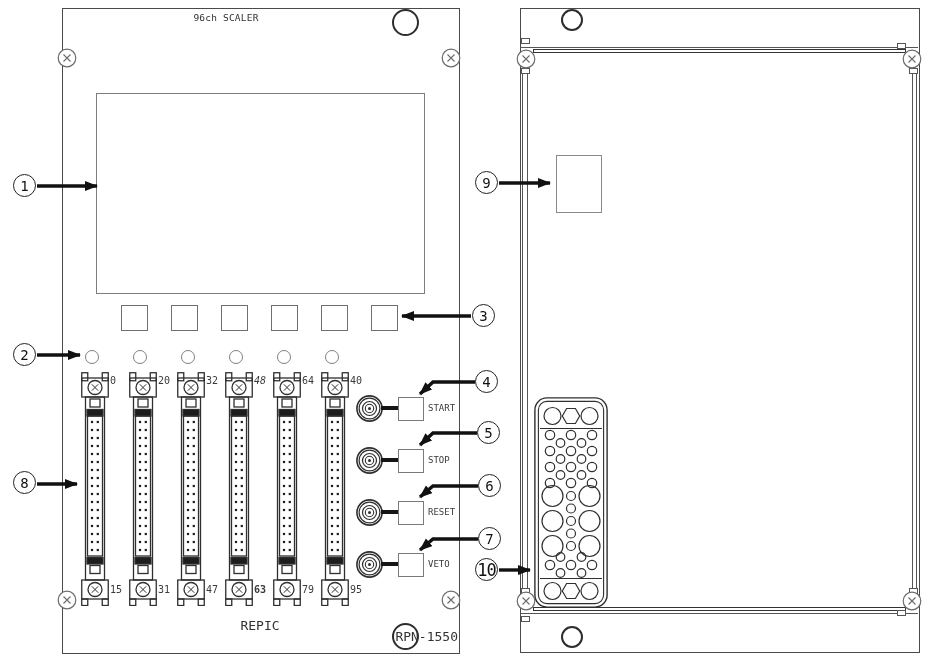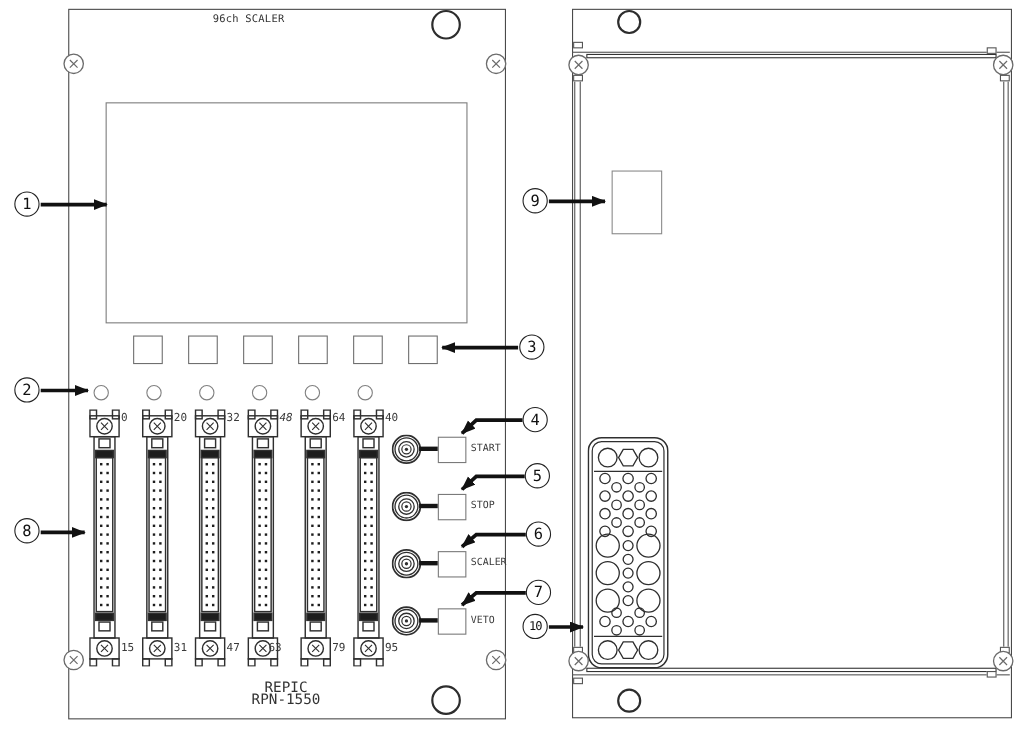--- a/index.html
+++ b/index.html
@@ -14,21 +14,21 @@
   .clabel{position:absolute;font-size:10px;color:#3a3a3a;line-height:11px;}
   .ctrlbtn{position:absolute;width:24px;height:22px;border:1.6px solid #7a7a7a;background:#fff;}
   .ctrllabel{position:absolute;font-size:9px;color:#3a3a3a;line-height:10px;}
   .linkbar{position:absolute;height:3.6px;background:#151515;}
   .brand{position:absolute;text-align:center;font-size:13px;line-height:11px;color:#333;}
   .handle{position:absolute;border:2.8px solid #2d2d2d;border-radius:50%;background:#fff;box-sizing:border-box;}
   .handle.sm{border-width:2.4px;}
   .callout{position:absolute;width:23px;height:23px;border:1.6px solid #222;border-radius:50%;
            background:#fff;display:flex;align-items:center;justify-content:center;
            font-size:14px;color:#111;box-sizing:border-box;z-index:6;}
-  .callout.two{font-size:11px;letter-spacing:-1px;}
+  .callout.two{font-size:17px;letter-spacing:-1px;}
   .hline{position:absolute;background:#555;height:1.2px;}
   .vline{position:absolute;background:#555;width:1.2px;}
   .rail{position:absolute;height:3.6px;border:1.2px solid #333;background:#fff;box-sizing:border-box;}
   .notch{position:absolute;border:1.1px solid #555;background:#fff;box-sizing:border-box;}
   .sidesq{position:absolute;border:1.5px solid #8a8a8a;background:#fff;}
   svg.overlay{position:absolute;left:0;top:0;z-index:5;pointer-events:none;}
   .screwsvg{position:absolute;z-index:3;}
 </style>
 </head>
 <body>
@@ -400,21 +400,21 @@
   <span class="clabel" style="left:110px;top:375px;">0</span>
   <span class="clabel" style="left:158px;top:375px;">20</span>
   <span class="clabel" style="left:206px;top:375px;">32</span>
   <span class="clabel" style="left:254px;top:375px;font-style:italic;">48</span>
   <span class="clabel" style="left:302px;top:375px;">64</span>
   <span class="clabel" style="left:350px;top:375px;">40</span>
 
   <span class="clabel" style="left:110px;top:584px;">15</span>
   <span class="clabel" style="left:158px;top:584px;">31</span>
   <span class="clabel" style="left:206px;top:584px;">47</span>
-  <span class="clabel" style="left:244px;top:584px;">63</span>
+  <span class="clabel" style="left:254px;top:584px;font-weight:bold;">63</span>
   <span class="clabel" style="left:302px;top:584px;">79</span>
   <span class="clabel" style="left:350px;top:584px;">95</span>
 
   <svg class="abs lemo" style="left:356px;top:394.5px;" width="27" height="27" viewBox="0 0 27 27">
     <g fill="none" stroke="#2f2f2f">
       <circle cx="13.5" cy="13.5" r="12.6" stroke-width="1.6"></circle>
       <circle cx="13.5" cy="13.5" r="10.4" stroke-width="1.2"></circle>
       <circle cx="13.5" cy="13.5" r="7" stroke-width="1.2"></circle>
       <circle cx="13.5" cy="13.5" r="4.2" stroke-width="1.1"></circle>
       <circle cx="13.5" cy="13.5" r="1.5" fill="#2f2f2f" stroke="none"></circle>
@@ -441,37 +441,37 @@
     <g fill="none" stroke="#2f2f2f">
       <circle cx="13.5" cy="13.5" r="12.6" stroke-width="1.6"></circle>
       <circle cx="13.5" cy="13.5" r="10.4" stroke-width="1.2"></circle>
       <circle cx="13.5" cy="13.5" r="7" stroke-width="1.2"></circle>
       <circle cx="13.5" cy="13.5" r="4.2" stroke-width="1.1"></circle>
       <circle cx="13.5" cy="13.5" r="1.5" fill="#2f2f2f" stroke="none"></circle>
     </g>
     </svg>
   <div class="linkbar" style="left:381px;top:510px;width:18px;"></div>
   <div class="ctrlbtn" style="left:398px;top:501px;"></div>
-  <span class="ctrllabel" style="left:428px;top:507px;">SCALER</span>
+  <span class="ctrllabel" style="left:428px;top:507px;">RESET</span>
 
   <svg class="abs lemo" style="left:356px;top:550.5px;" width="27" height="27" viewBox="0 0 27 27">
     <g fill="none" stroke="#2f2f2f">
       <circle cx="13.5" cy="13.5" r="12.6" stroke-width="1.6"></circle>
       <circle cx="13.5" cy="13.5" r="10.4" stroke-width="1.2"></circle>
       <circle cx="13.5" cy="13.5" r="7" stroke-width="1.2"></circle>
       <circle cx="13.5" cy="13.5" r="4.2" stroke-width="1.1"></circle>
       <circle cx="13.5" cy="13.5" r="1.5" fill="#2f2f2f" stroke="none"></circle>
     </g>
     </svg>
   <div class="linkbar" style="left:381px;top:562px;width:18px;"></div>
   <div class="ctrlbtn" style="left:398px;top:553px;"></div>
   <span class="ctrllabel" style="left:428px;top:559px;">VETO</span>
 
   <div class="brand" style="left:62px;top:620px;width:396px;">REPIC</div>
-  <div class="brand" style="left:62px;top:631px;width:396px;">RPN-1550</div>
+  <div class="brand" style="left:62px;top:631px;width:396px;text-align:right;">RPN-1550</div>
 
   <svg class="screwsvg" style="left:57px;top:48px;" width="20" height="20">
       <use href="#screw"></use>
     </svg>
   <svg class="screwsvg" style="left:441px;top:48px;" width="20" height="20">
       <use href="#screw"></use>
     </svg>
   <svg class="screwsvg" style="left:57px;top:590px;" width="20" height="20">
       <use href="#screw"></use>
     </svg>

